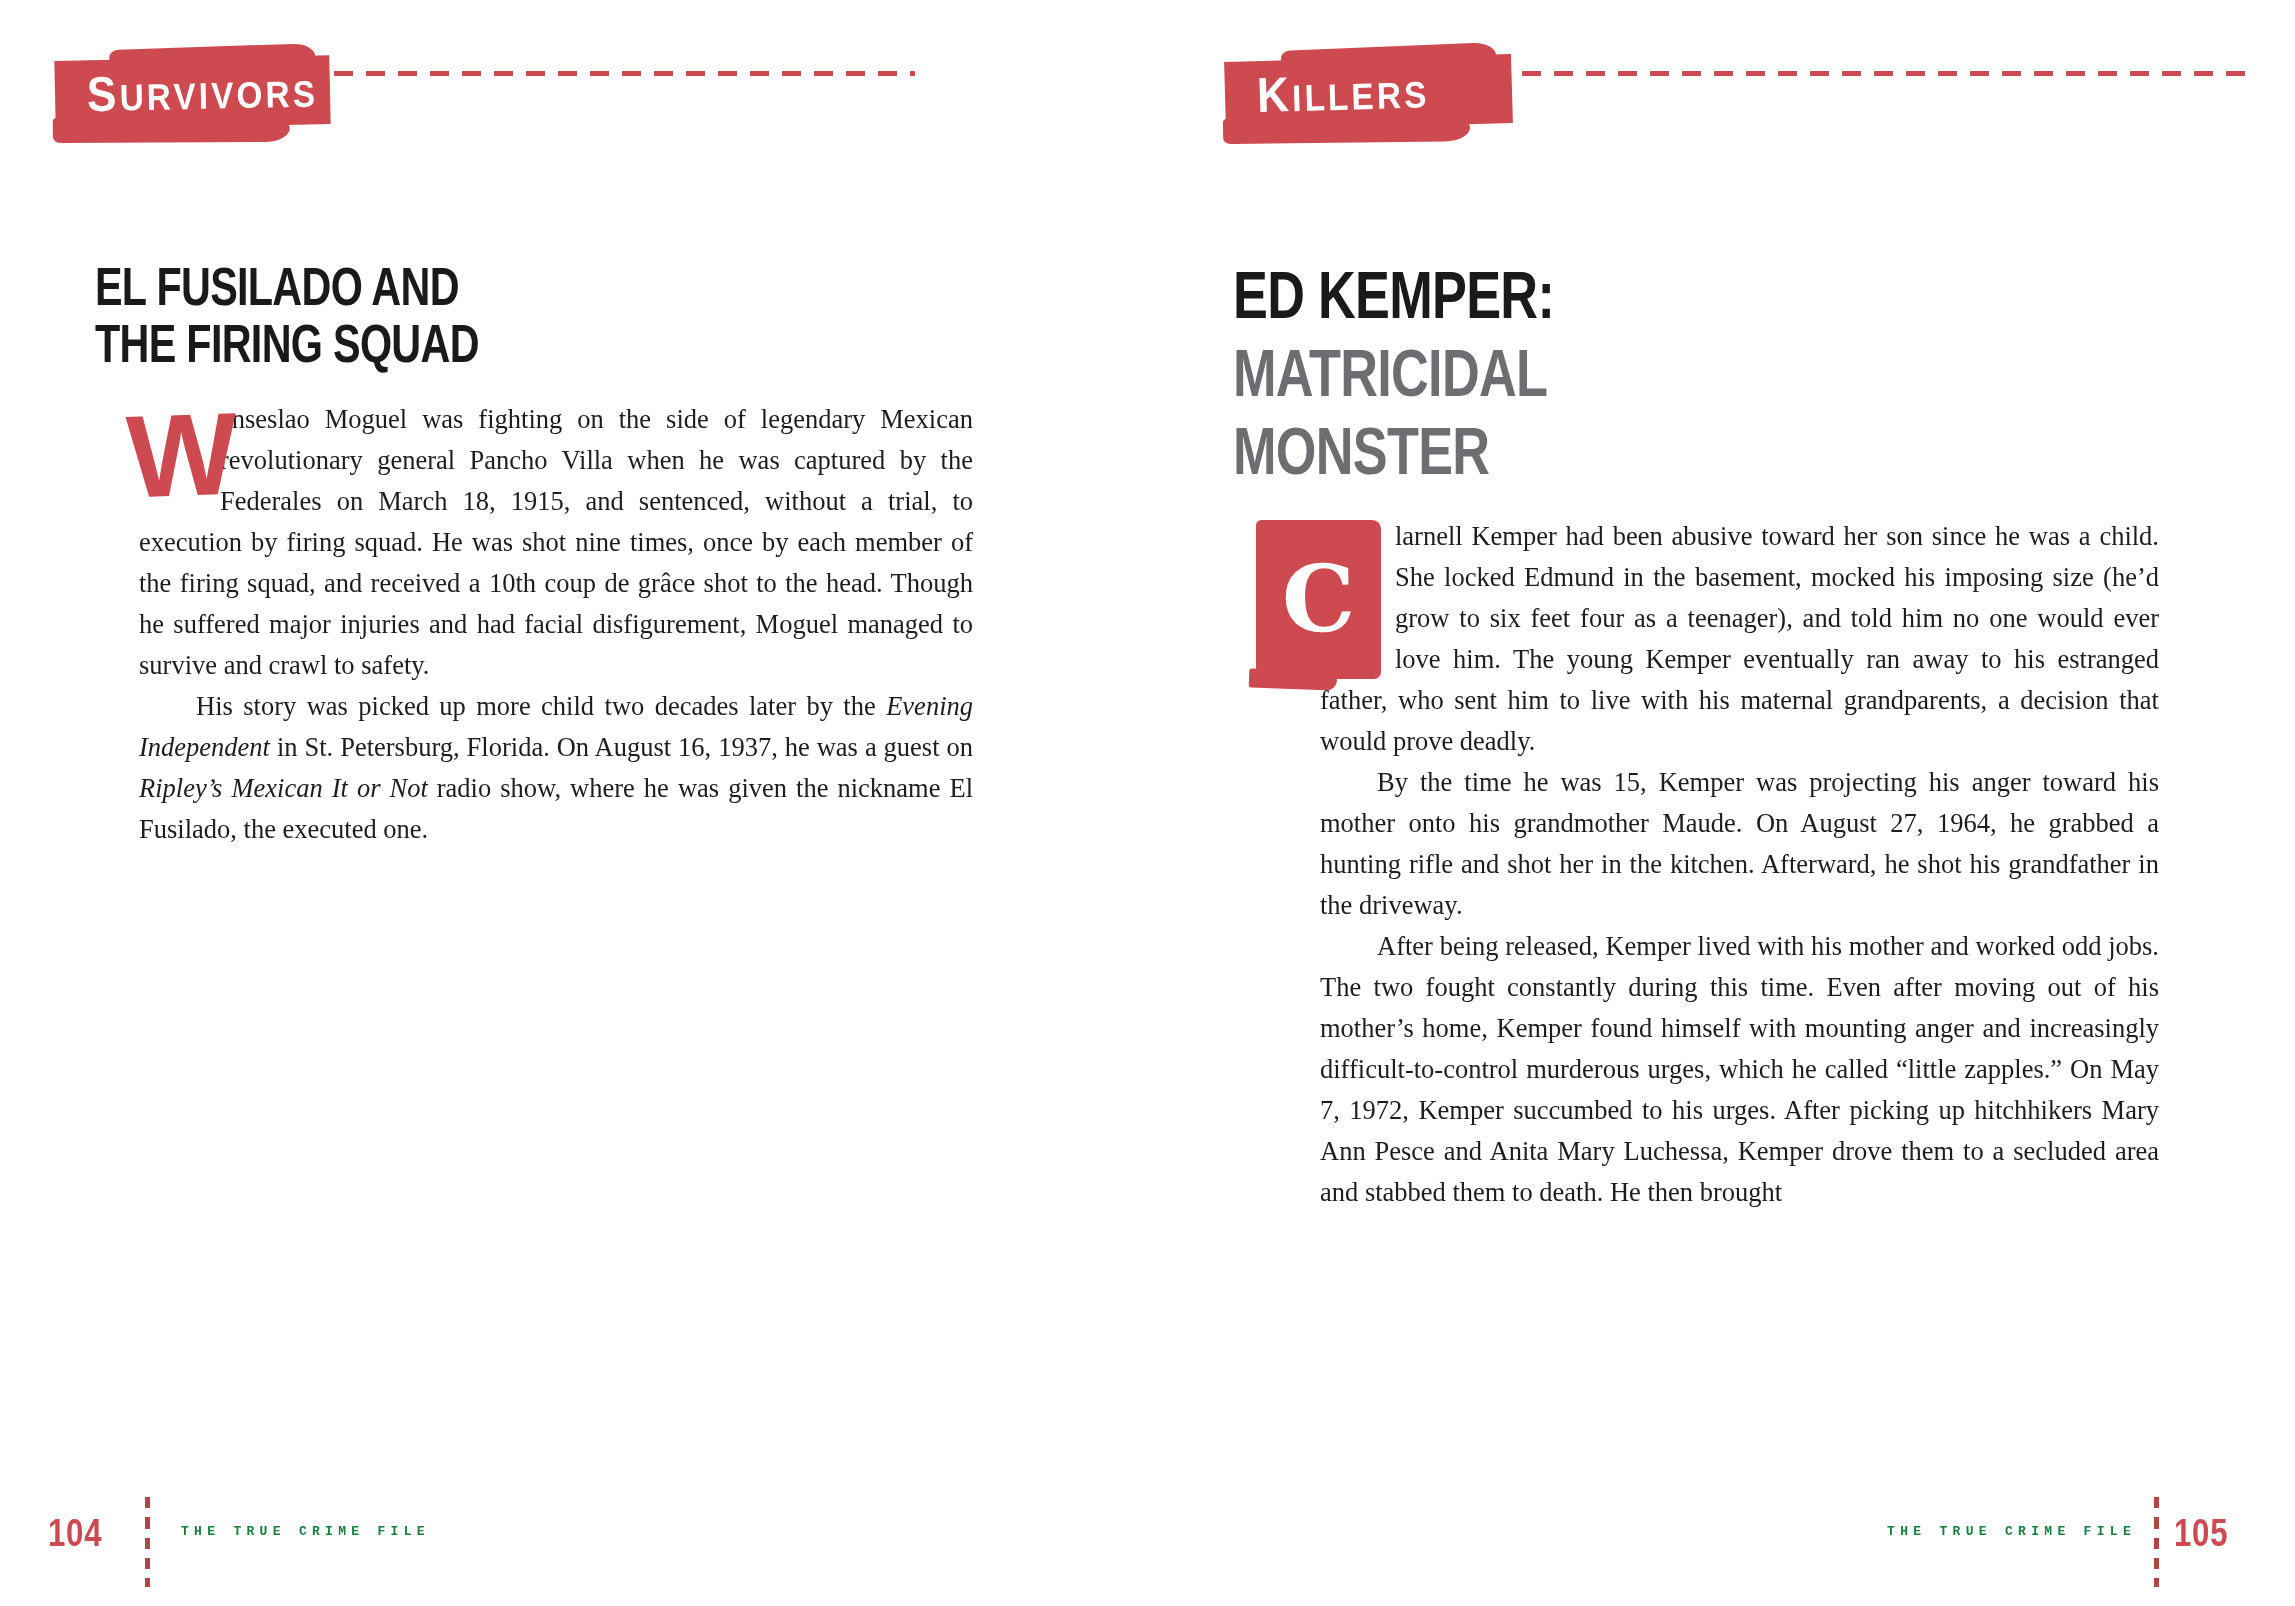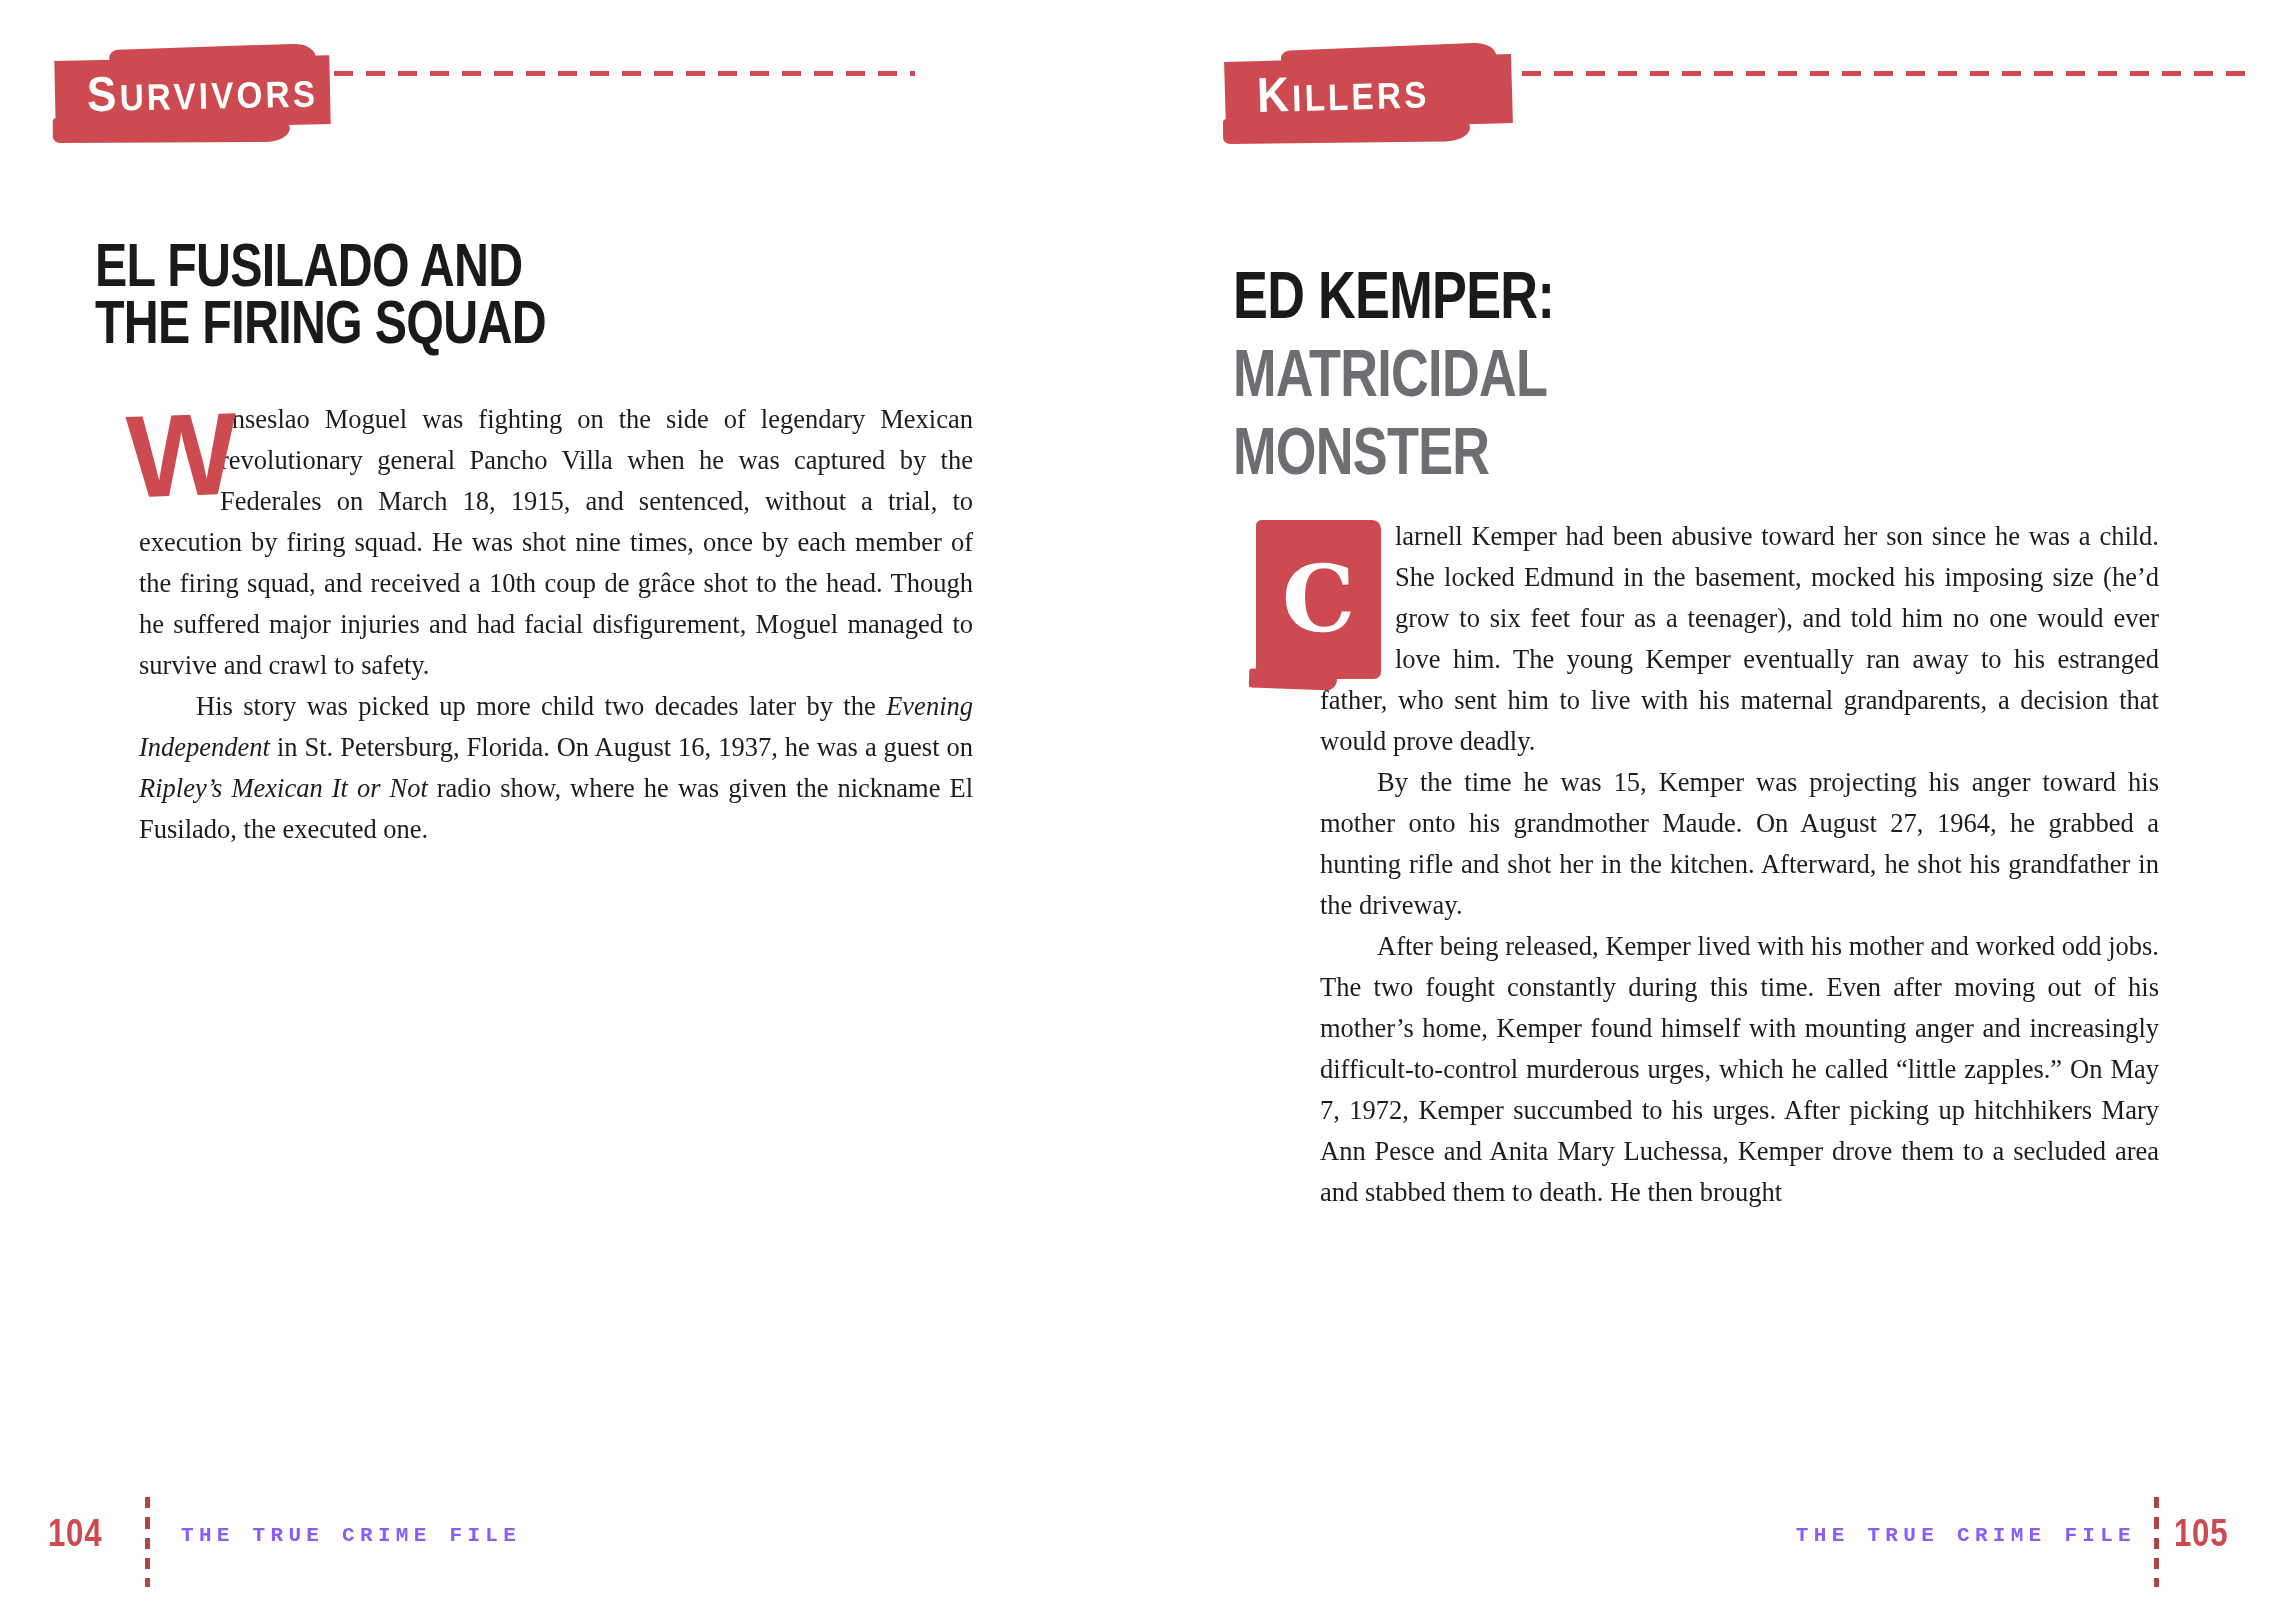--- a/index.html
+++ b/index.html
@@ -21,21 +21,21 @@
 
   
   .dash-line{position:absolute;top:71px;height:5.3px;
           background:repeating-linear-gradient(90deg,#cd4a50 0 19.4px,transparent 19.4px 32px);}
   .dash-left{left:334px;width:581px;}
   .dash-right{left:1522px;width:727px;}
 
   
   .article-title{position:absolute;margin:0;font-family:"Liberation Sans",sans-serif;font-weight:bold;
           color:#1a1a1a;}
-  .title-left{left:95px;top:236px;font-size:62px;line-height:57px;}
+  .title-left{left:95px;top:258px;font-size:53px;line-height:57px;}
   .title-right{left:1233px;top:256px;font-size:67px;line-height:78px;}
   .title-line{display:block;transform:scaleX(.78);transform-origin:0 0;letter-spacing:-0.9px;white-space:nowrap;}
   .title-line.gray{color:#6d6e71;}
 
   
   .body-copy{position:absolute;font-size:26.5px;line-height:41px;text-align:justify;color:#1d1d1f;}
   .body-left{left:139px;top:399px;width:834px;}
   .body-right{left:1320px;top:516px;width:839px;}
   .para{margin:0;}
   .para.indent{text-indent:57px;}
@@ -55,21 +55,21 @@
   
   .footer-num{position:absolute;top:1511px;font-family:"Liberation Sans",sans-serif;font-weight:bold;
           font-size:39px;color:#cd4a50;transform:scaleX(.8);transform-origin:0 0;letter-spacing:0.9px;}
   .num-left{left:48px;}
   .num-right{left:2174px;}
   .footer-vdash{position:absolute;top:1497px;width:5.3px;height:90px;
           background:repeating-linear-gradient(180deg,#b04546 0 11.5px,transparent 11.5px 20.3px);}
   .vdash-left{left:145px;}
   .vdash-right{left:2154px;}
   .footer-title{position:absolute;top:1524px;font-family:"Liberation Mono",monospace;font-weight:bold;
-          font-size:21px;letter-spacing:5.3px;color:#8b5cf6;white-space:nowrap;}
+          font-size:13px;letter-spacing:5.3px;color:#15803d;white-space:nowrap;}
   .ft-left{left:181px;}
   .ft-right{right:159px;}
 </style>
 </head>
 <body>
 
 <div class="spread">
 
   <section>
 

